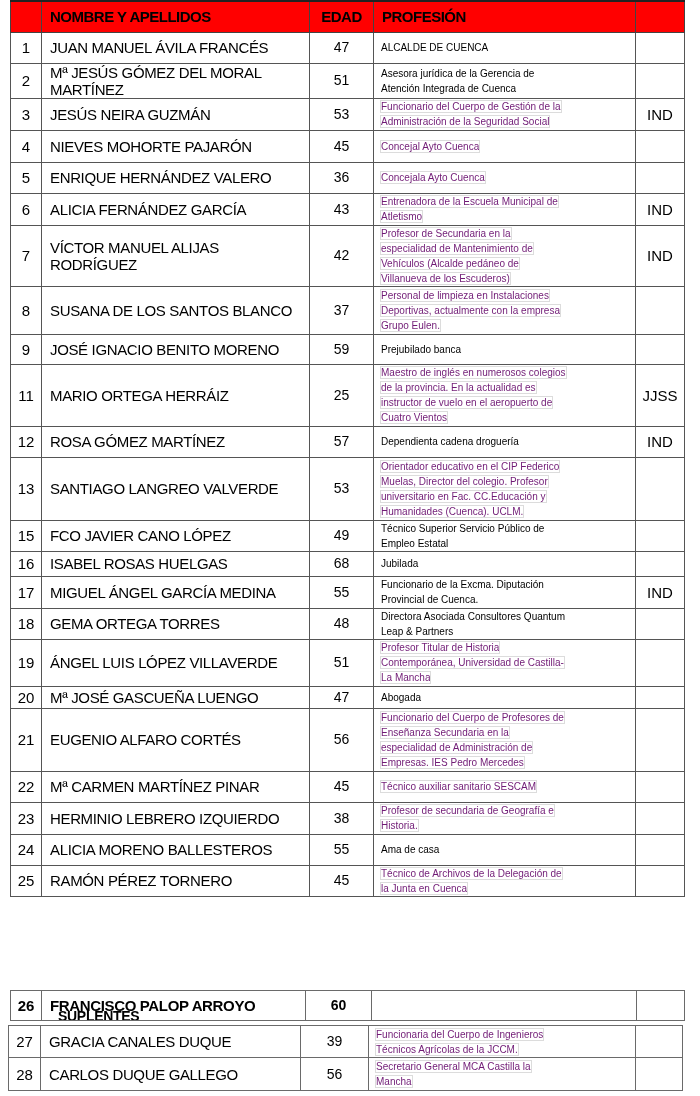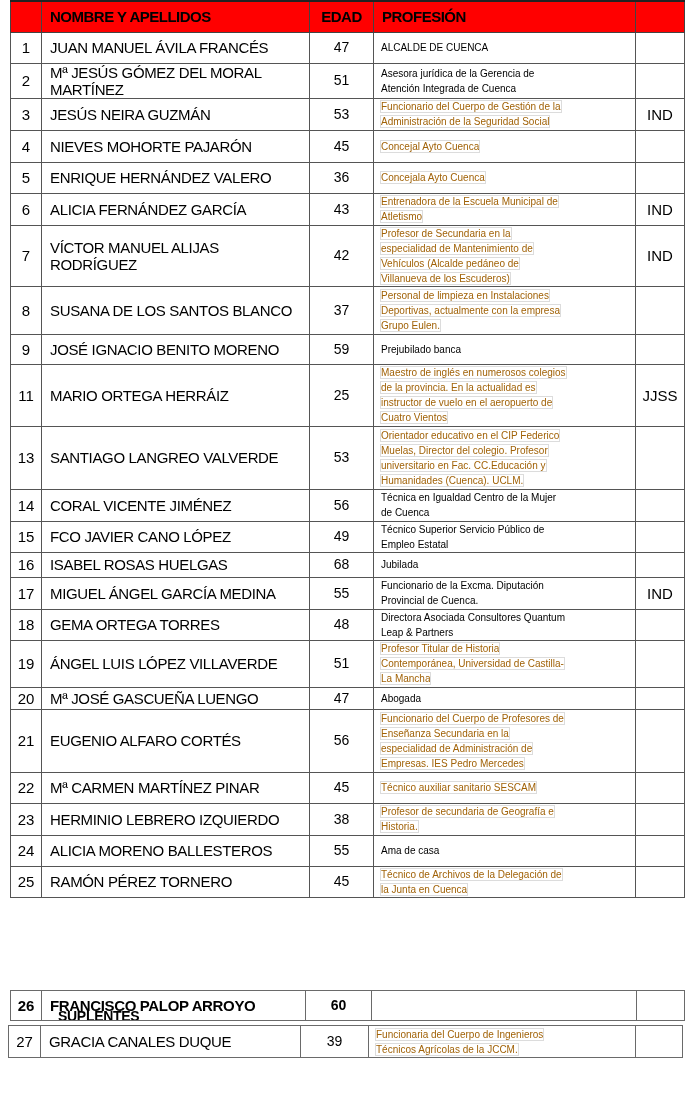--- a/index.html
+++ b/index.html
@@ -14,21 +14,21 @@
     tr.head td { background: #ff0000; border-color: #444; border-top: 2px solid #222;
                  font-weight: bold; font-size: 15px; letter-spacing: -0.5px; }
     .h-name { padding-left: 8px; }
     .h-age { text-align: center; }
     .h-prof { padding-left: 8px; }
     .c-num { text-align: center; font-size: 15px; line-height: 17px; }
     .c-name { padding-left: 8px; font-size: 15px; letter-spacing: -0.35px; line-height: 17px; white-space: pre-line; }
     .c-age { text-align: center; font-size: 14px; line-height: 17px; }
     .c-prof { padding-left: 7px; padding-right: 2px; font-size: 10px; line-height: 15px; }
     .c-prof .pt { white-space: pre-line; display: inline; }
-    .c-prof.boxed .pt { color: #a16207; outline: 1px solid #dcdcdc; }
+    .c-prof.boxed .pt { color: #701a75; outline: 1px solid #dcdcdc; }
     .c-flag { text-align: center; font-size: 15px; line-height: 17px; }
     .suplentes-title { position: absolute; left: 58px; top: 971px; font-weight: bold;
                        font-size: 14px; letter-spacing: -0.3px; line-height: 18px; margin-top: 36px; }
   </style>
 </head>
 <body>
 
 <table class="main">
   <colgroup>
       <col style="width:31px">
@@ -122,36 +122,35 @@
   <tr style="height:62px">
     <td class="c-num">11</td>
     <td class="c-name">MARIO ORTEGA HERRÁIZ</td>
     <td class="c-age">25</td>
     <td class="c-prof boxed"><span class="pt">Maestro de inglés en numerosos colegios
 de la provincia. En la actualidad es
 instructor de vuelo en el aeropuerto de
 Cuatro Vientos</span></td>
     <td class="c-flag">JJSS</td>
   </tr>
+  <tr style="height:31px">
+    <td class="c-num">12</td>
+    <td class="c-name">ROSA GÓMEZ MARTÍNEZ</td>
+    <td class="c-age">57</td>
+    <td class="c-prof"><span class="pt">Dependienta cadena droguería</span></td>
+    <td class="c-flag">IND</td>
+  </tr>
   <tr style="height:63px">
     <td class="c-num">13</td>
     <td class="c-name">SANTIAGO LANGREO VALVERDE</td>
     <td class="c-age">53</td>
     <td class="c-prof boxed"><span class="pt">Orientador educativo en el CIP Federico
 Muelas, Director del colegio. Profesor
 universitario en Fac. CC.Educación y
 Humanidades (Cuenca). UCLM.</span></td>
-    <td class="c-flag"></td>
-  </tr>
-  <tr style="height:32px">
-    <td class="c-num">14</td>
-    <td class="c-name">CORAL VICENTE JIMÉNEZ</td>
-    <td class="c-age">56</td>
-    <td class="c-prof"><span class="pt">Técnica en Igualdad Centro de la Mujer
-de Cuenca</span></td>
     <td class="c-flag"></td>
   </tr>
   <tr style="height:30px">
     <td class="c-num">15</td>
     <td class="c-name">FCO JAVIER CANO LÓPEZ</td>
     <td class="c-age">49</td>
     <td class="c-prof"><span class="pt">Técnico Superior Servicio Público de
 Empleo Estatal</span></td>
     <td class="c-flag"></td>
   </tr>
@@ -268,14 +267,22 @@
     </colgroup>
   <tbody>
       <tr style="height:32px">
     <td class="c-num">27</td>
     <td class="c-name">GRACIA CANALES DUQUE</td>
     <td class="c-age">39</td>
     <td class="c-prof boxed"><span class="pt">Funcionaria del Cuerpo de Ingenieros
 Técnicos Agrícolas de la JCCM.</span></td>
     <td class="c-flag"></td>
   </tr>
+  <tr style="height:33px">
+    <td class="c-num">28</td>
+    <td class="c-name">CARLOS DUQUE GALLEGO</td>
+    <td class="c-age">56</td>
+    <td class="c-prof boxed"><span class="pt">Secretario General MCA Castilla la
+Mancha</span></td>
+    <td class="c-flag"></td>
+  </tr>
 </tbody>
   </table>
 
 </body></html>

